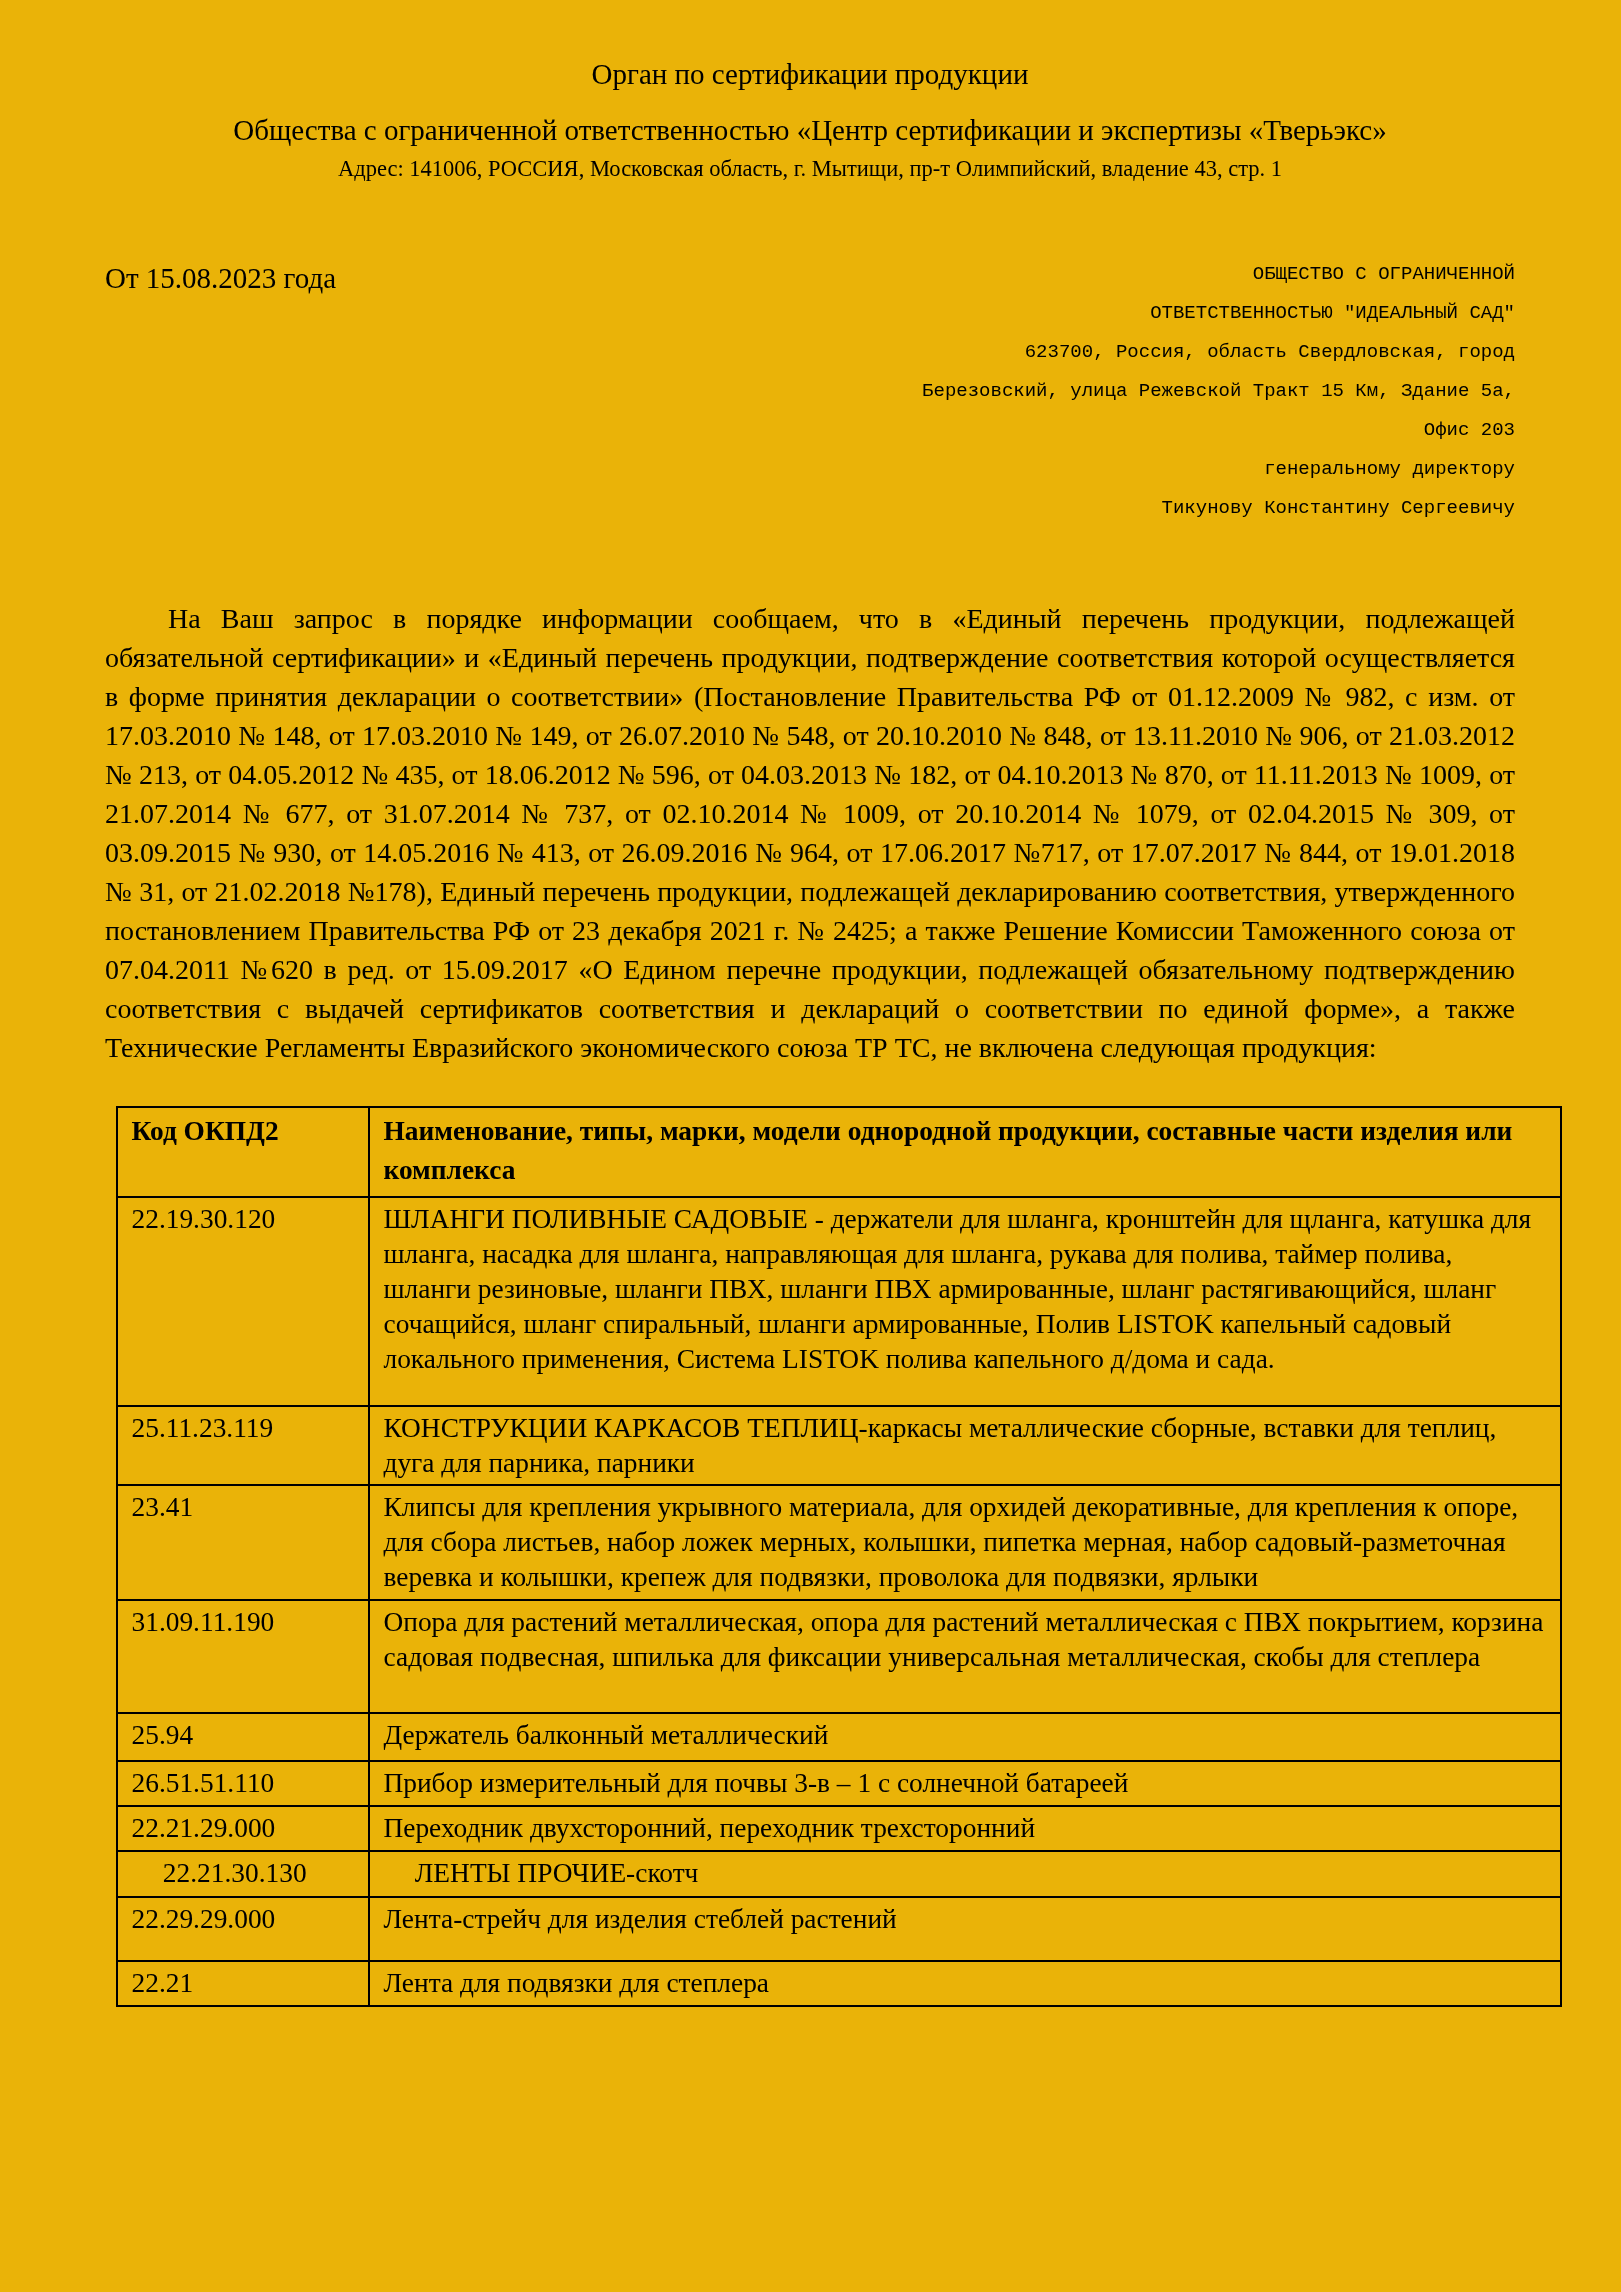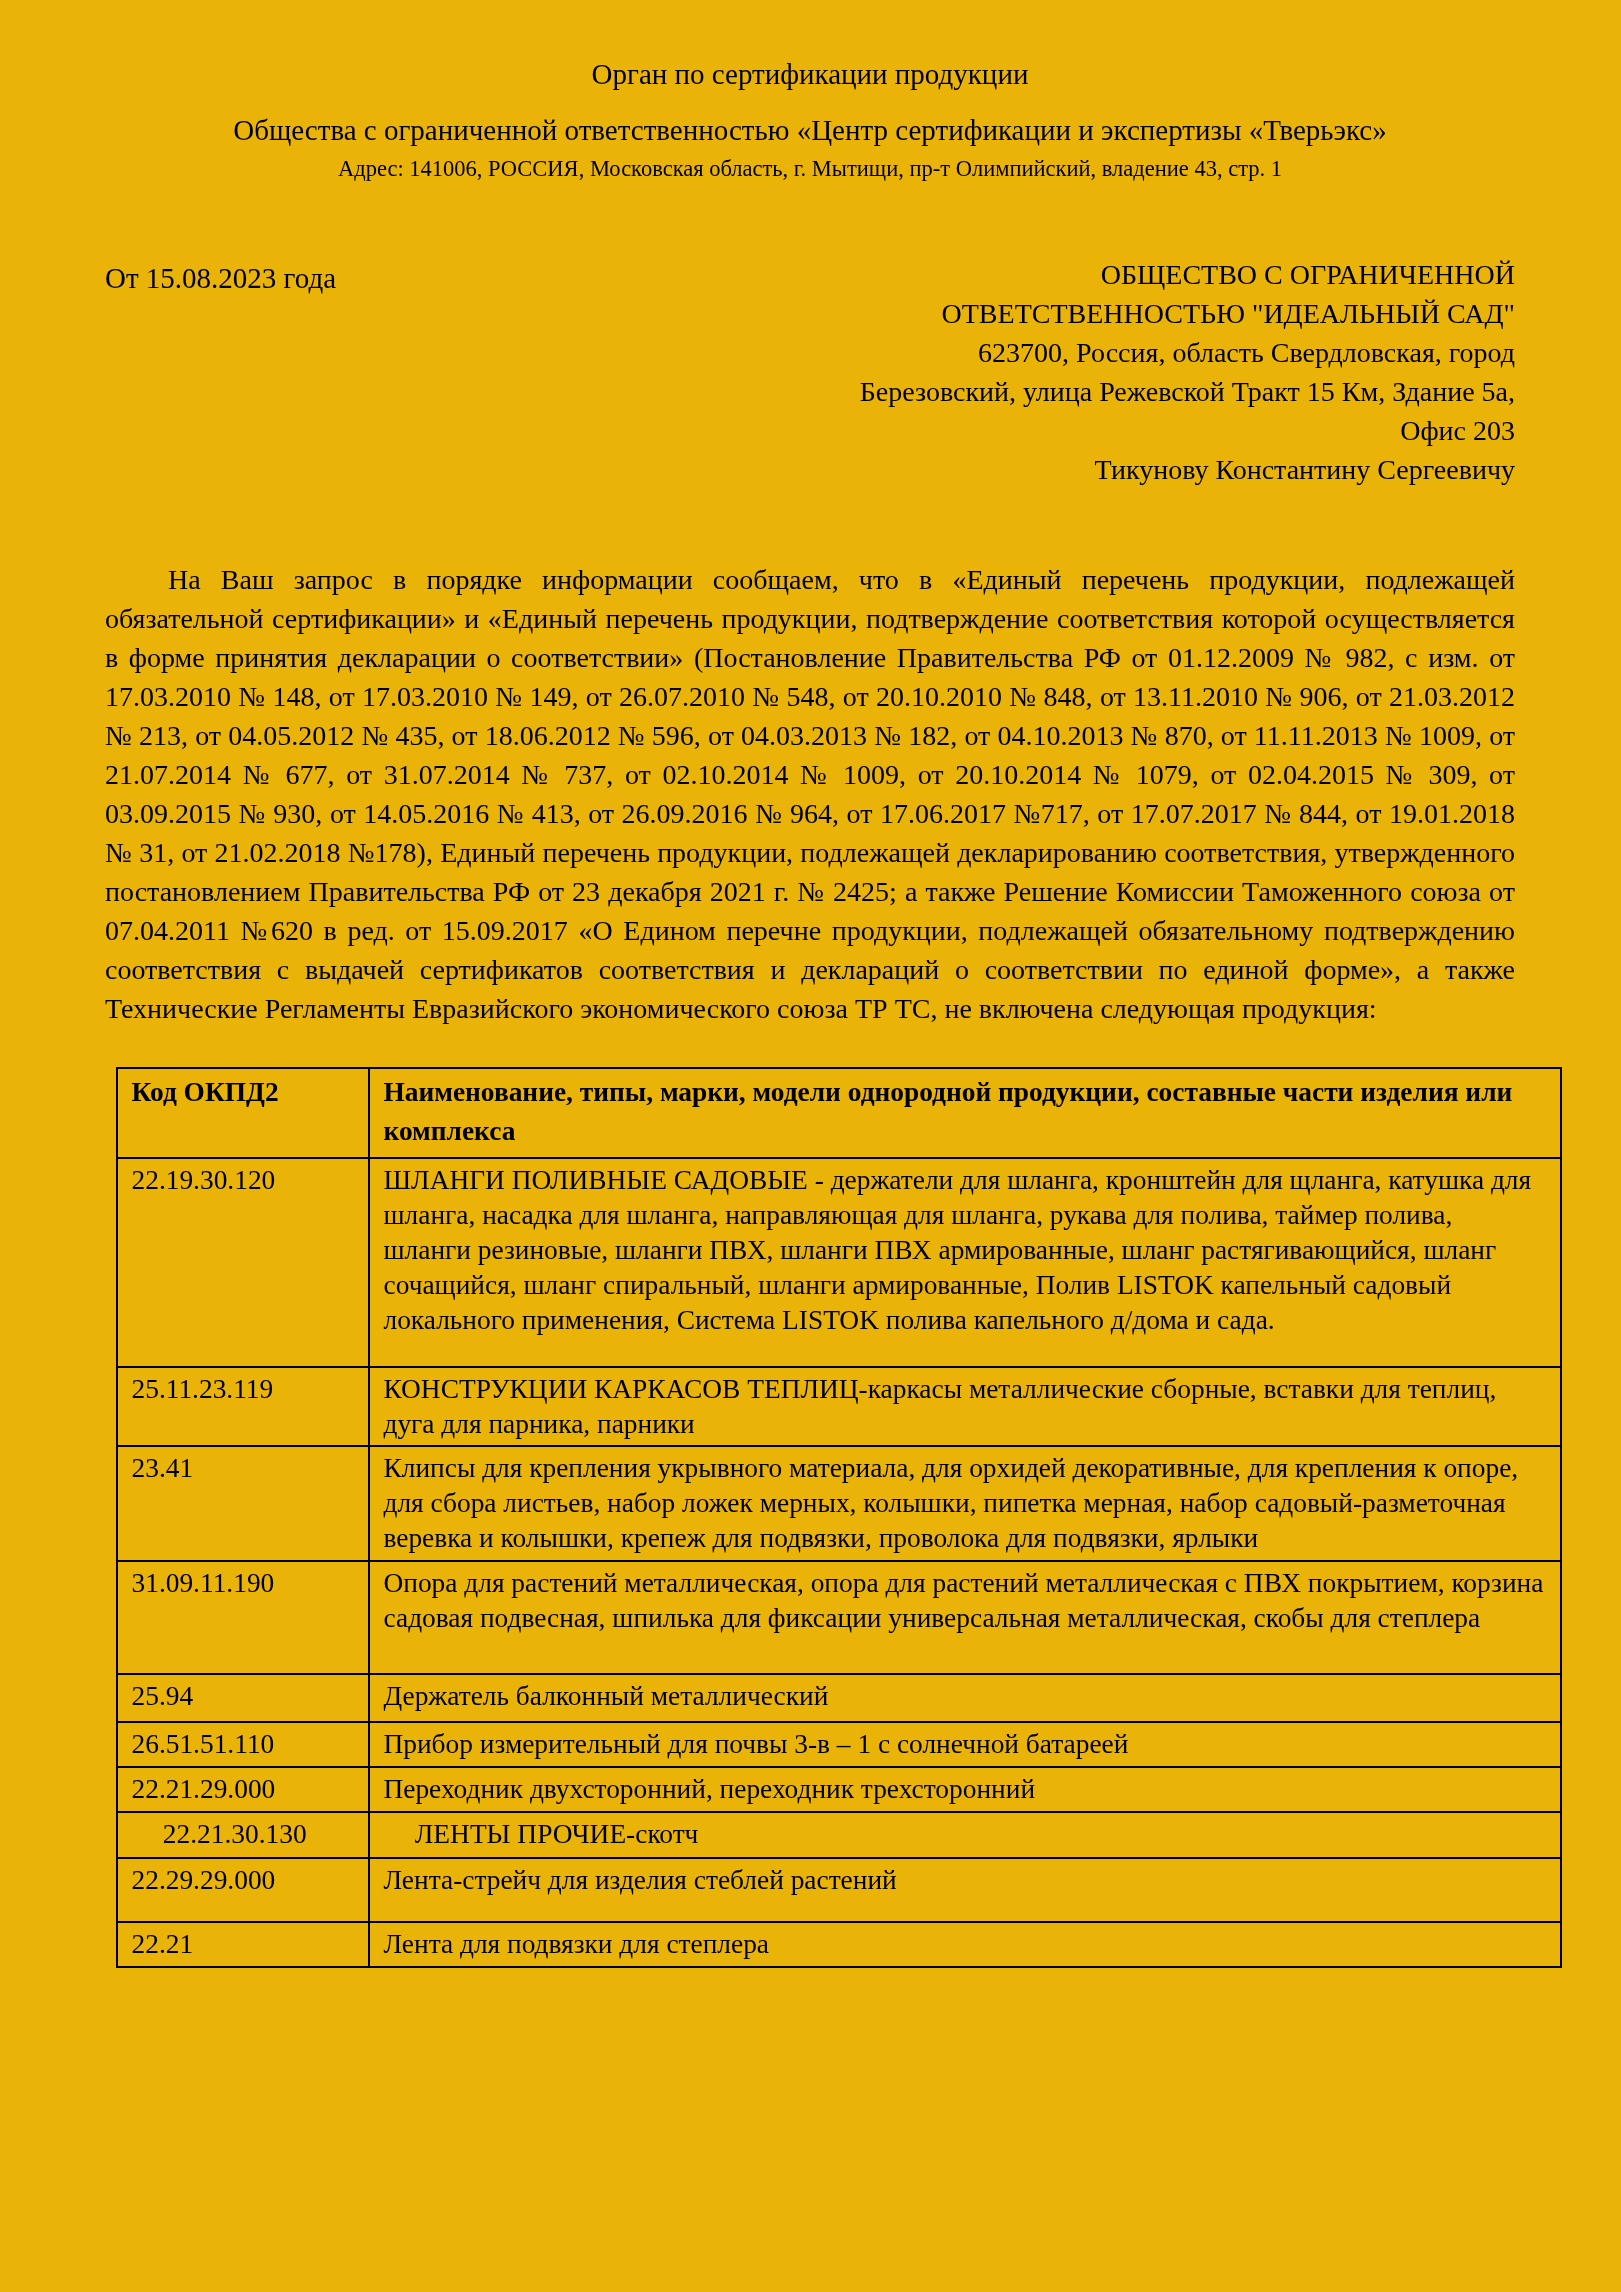--- a/index.html
+++ b/index.html
@@ -19,21 +19,21 @@
   
   .letterhead { text-align: center; }
   .lh-line1 { font-size: 29px; line-height: 39px; margin-bottom: 15.7px; }
   .lh-line2 { font-size: 29px; line-height: 41px; }
   .lh-line3 { font-size: 29px; line-height: 41px; }
   .lh-address { font-size: 22.5px; line-height: 31px; margin-top: 2px; }
 
   
   .ref-row { display: flex; margin-top: 71px; }
   .ref-block { width: 412px; flex: 0 0 auto; font-size: 29px; line-height: 46px; }
-  .recipient-block { flex: 1 1 auto; text-align: right; font-size: 28px; line-height: 39px; }
+  .recipient-block { flex: 1 1 auto; text-align: right; font-size: 19px; line-height: 39px; font-family: Liberation Mono, monospace; }
 
   
   .body-paragraph {
     margin-top: 71px;
     font-size: 28px;
     line-height: 39px;
     text-align: justify;
     text-indent: 63px;
   }
 
@@ -83,20 +83,21 @@
   <div class="ref-row">
     <div class="ref-block">
       <div>От 15.08.2023 года</div>
     </div>
     <div class="recipient-block">
       <div>ОБЩЕСТВО С ОГРАНИЧЕННОЙ</div>
       <div>ОТВЕТСТВЕННОСТЬЮ "ИДЕАЛЬНЫЙ САД"</div>
       <div>623700, Россия, область Свердловская, город</div>
       <div>Березовский, улица Режевской Тракт 15 Км, Здание 5а,</div>
       <div>Офис 203</div>
+      <div>генеральному директору</div>
       <div>Тикунову Константину Сергеевичу</div>
     </div>
   </div>
 
   <div class="body-paragraph">На Ваш запрос в порядке информации сообщаем, что в «Единый перечень продукции, подлежащей обязательной сертификации» и «Единый перечень продукции, подтверждение соответствия которой осуществляется в форме принятия декларации о соответствии» (Постановление Правительства РФ от 01.12.2009 № 982, с изм. от 17.03.2010 № 148, от 17.03.2010 № 149, от 26.07.2010 № 548, от 20.10.2010 № 848, от 13.11.2010 № 906, от 21.03.2012 № 213, от 04.05.2012 № 435, от 18.06.2012 № 596, от 04.03.2013 № 182, от 04.10.2013 № 870, от 11.11.2013 № 1009, от 21.07.2014 № 677, от 31.07.2014 № 737, от 02.10.2014 № 1009, от 20.10.2014 № 1079, от 02.04.2015 № 309, от 03.09.2015 № 930, от 14.05.2016 № 413, от 26.09.2016 № 964, от 17.06.2017 №717, от 17.07.2017 № 844, от 19.01.2018 № 31, от 21.02.2018 №178), Единый перечень продукции, подлежащей декларированию соответствия, утвержденного постановлением Правительства РФ от 23 декабря 2021 г. № 2425; а также Решение Комиссии Таможенного союза от 07.04.2011 №620 в ред. от 15.09.2017 «О Едином перечне продукции, подлежащей обязательному подтверждению соответствия с выдачей сертификатов соответствия и деклараций о соответствии по единой форме», а также Технические Регламенты Евразийского экономического союза ТР ТС, не включена следующая продукция:</div>
 
   <table class="product-table">
     <colgroup>
       <col class="col-code">
       <col>

